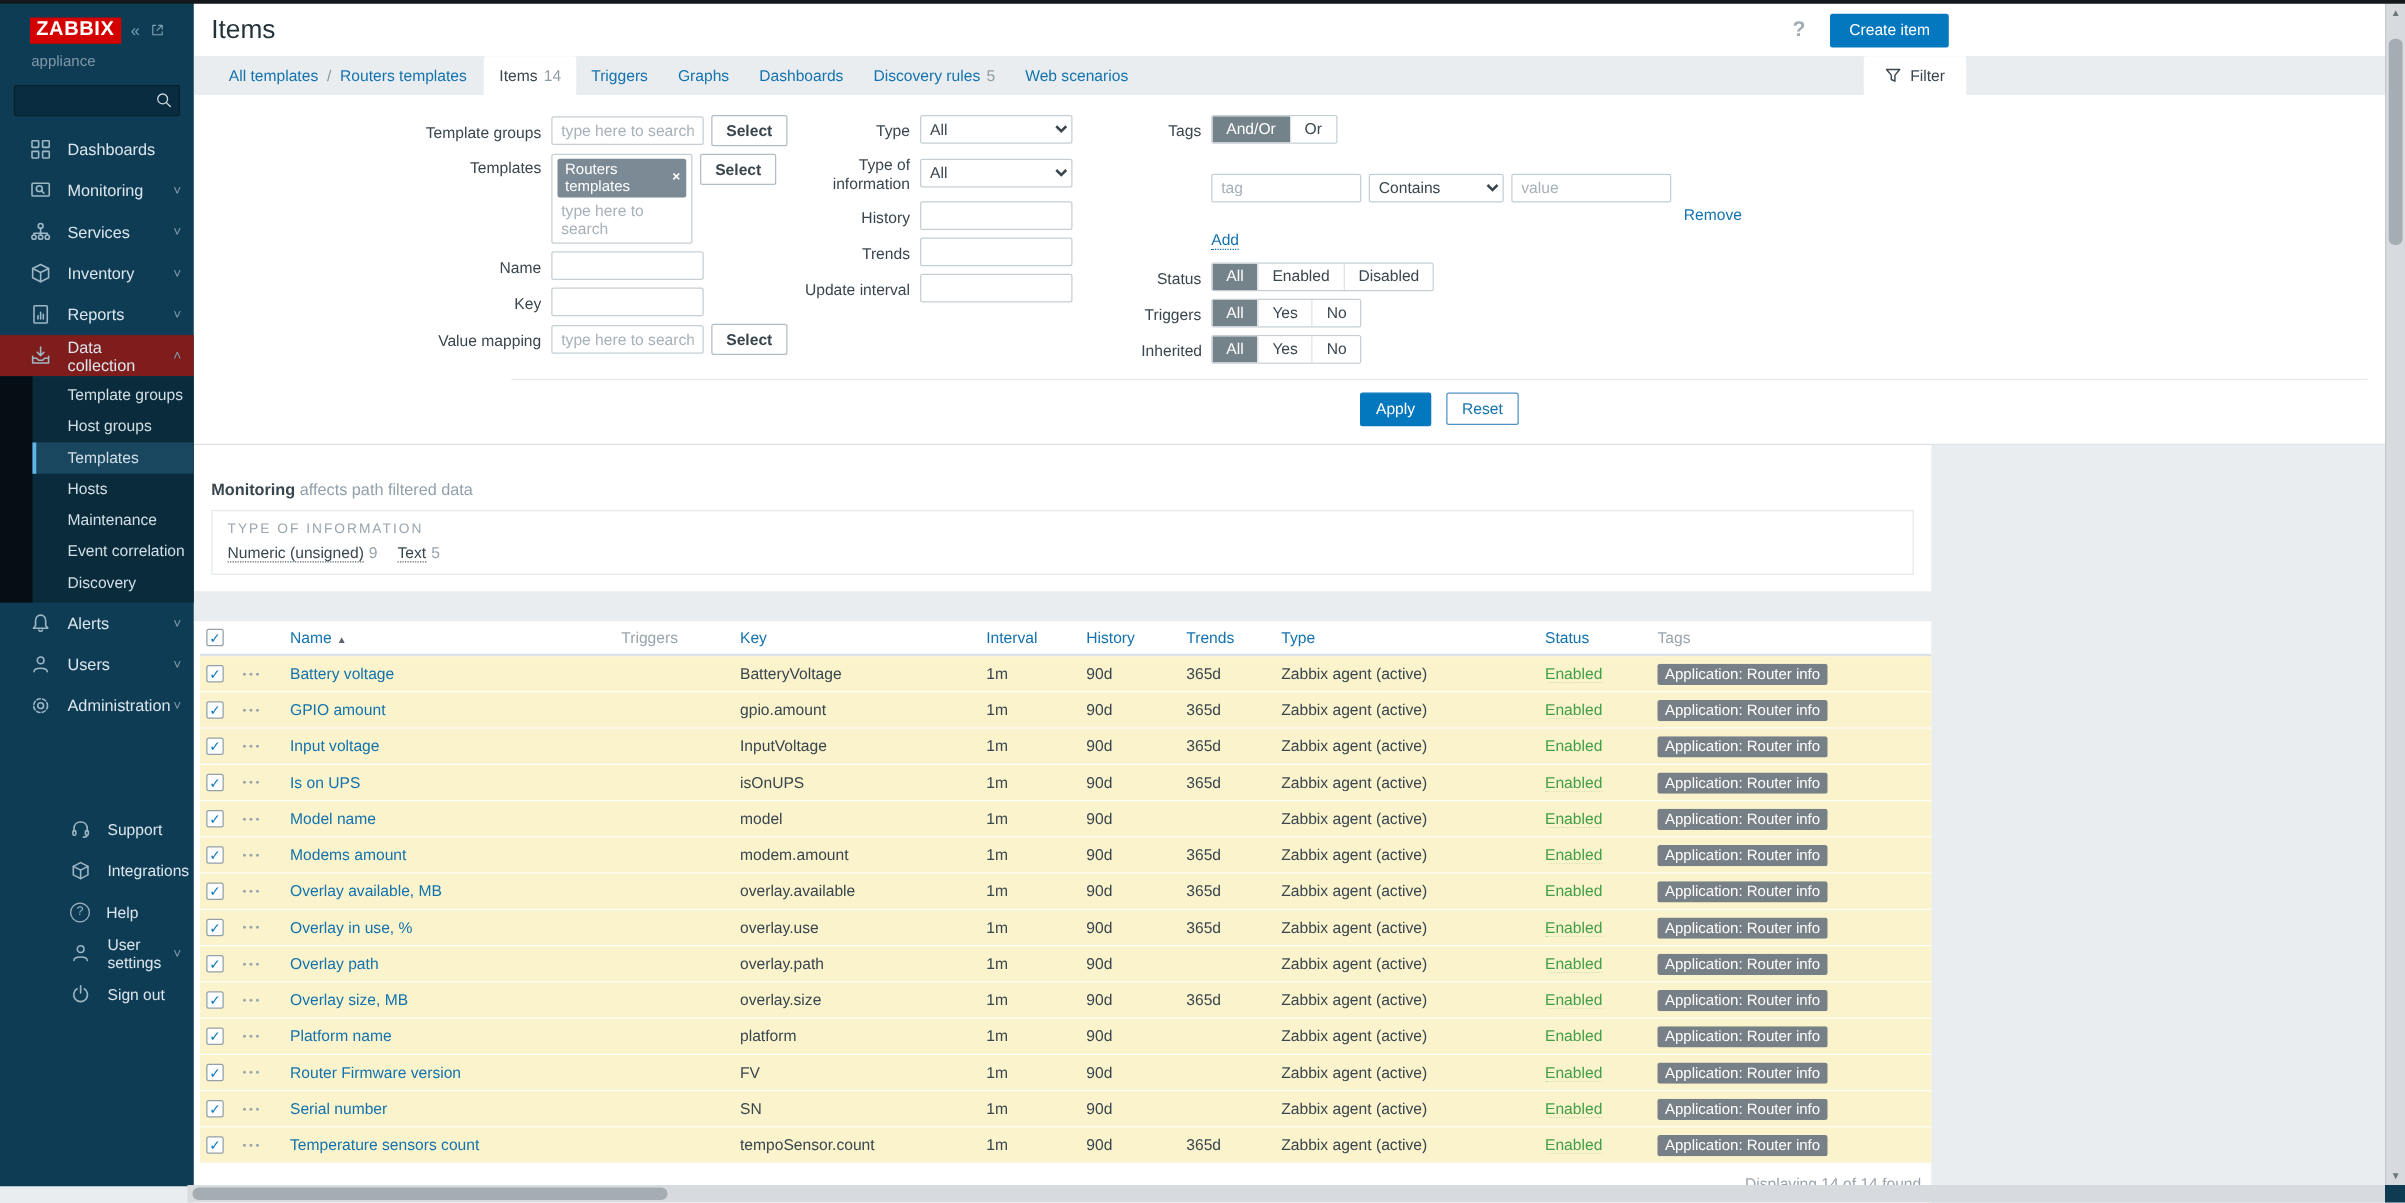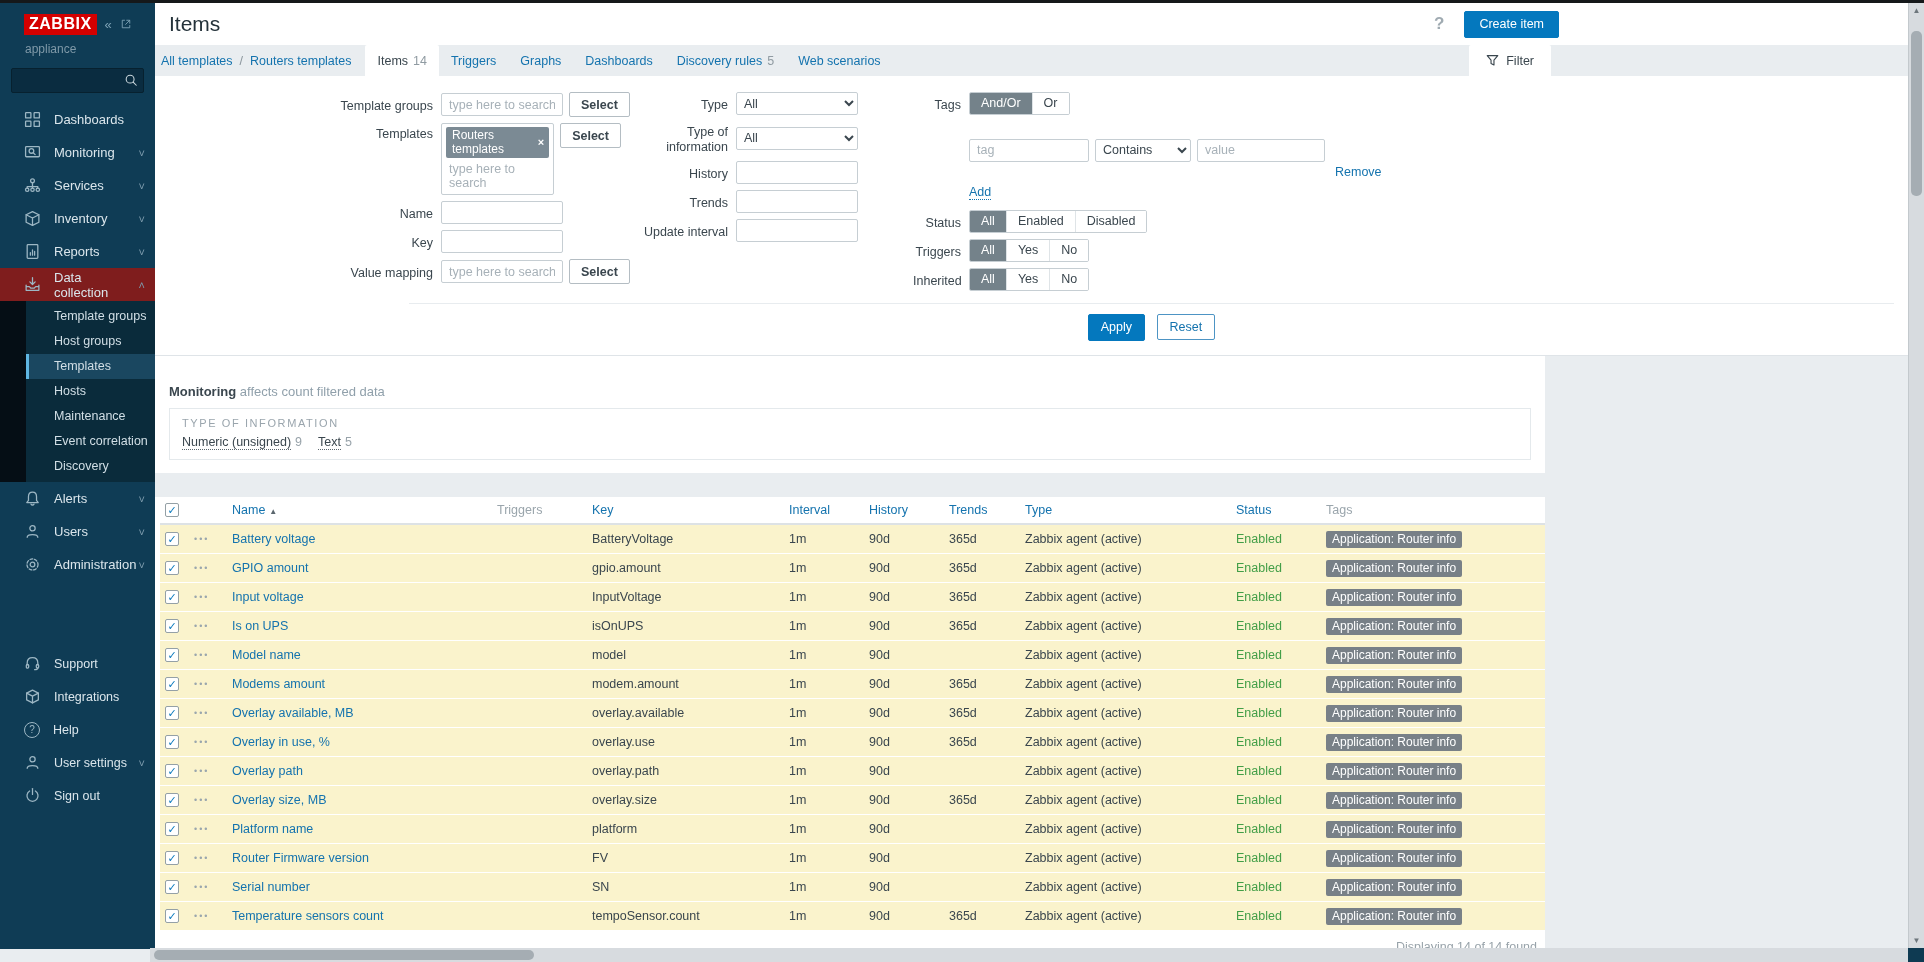--- a/index.html
+++ b/index.html
@@ -30,36 +30,36 @@
   .side-search svg { position:absolute; right:6px; top:5px; }
   .sideitem { display:flex; align-items:center; height:33px; padding:0 10px 0 24px; font-size:13px; color:#dbe6ec; cursor:pointer; }
   .sideitem svg { width:17px; height:17px; margin-right:13px; flex:none; }
   .chev { margin-left:auto; color:#7e9cad; font-size:11px; }
   .sideitem.active-parent { background:#7f1d1d; }
   .submenu { background:#0a2b3b; padding:3px 0; position:relative; }
   .subitem { position:relative; margin-left:26px; height:25px; line-height:25px; padding-left:28px; font-size:12.5px; color:#d2dfe6; cursor:pointer; }
   .submenu::before { content:""; position:absolute; left:0; top:0; bottom:0; width:26px; background:#050e15; }
   .subitem.active { background:#1a4760; }
   .subitem.active::before { content:""; position:absolute; left:0; top:0; bottom:0; width:3px; background:#5fb6e2; }
-  .side-footer { margin-top:66px; }
+  .side-footer { margin-top:66px;margin-left:32px; }
   .side-footer .sideitem { font-size:12.5px; }
   .icon-circle { width:16px; height:16px; border:1.2px solid #9db7c4; border-radius:50%; display:inline-flex; align-items:center; justify-content:center; font-size:10px; color:#9db7c4; margin-right:13px; flex:none; }
 
   
   .main { position:absolute; left:155px; top:3px; right:16px; bottom:14px; }
   .content { width:1390px; }
   .titlebar { background:#fff; height:42px; display:flex; align-items:center; padding-left:14px; }
   .titlebar .content { display:flex; align-items:center; }
   .page-title { font-size:21px; color:#24323a; }
   .help-q { margin-left:auto; color:#a0abb2; font-size:17px; font-weight:bold; margin-right:20px; cursor:pointer; }
   .btn-primary {
     background:var(--accent-blue); border:1px solid var(--accent-blue); color:#fff;
     font-size:12.5px; padding:5px 14px 6px; border-radius:2px; cursor:pointer;
   }
-  .navbar { background:#e9edf0; height:31px; display:flex; align-items:stretch; padding-left:6px; }
+  .navbar { background:#e9edf0; height:31px; display:flex; align-items:stretch; padding-left:28px; }
   .navbar .content { display:flex; align-items:stretch; }
   .crumbs { display:flex; align-items:center; gap:7px; margin-right:14px; }
   .link { color:var(--link-blue); cursor:pointer; text-decoration:none; }
   .crumb-sep { color:#8a959c; }
   .tab { display:inline-flex; align-items:center; padding:0 12px; color:var(--link-blue); cursor:pointer; gap:5px; }
   .tab .cnt { color:#909ba2; }
   .tab.active { background:#fff; color:#3a464e; border-radius:2px 2px 0 0; }
   .filter-tab { margin-left:auto; background:#fff; display:inline-flex; align-items:center; gap:7px; padding:0 17px; color:#3a464e; cursor:pointer; border-radius:2px 2px 0 0; }
 
   
@@ -80,21 +80,21 @@
   .btn-outline { height:25px; padding:0 11px; border:1px solid #b4bdc3; background:#fff; border-radius:2px; color:#3a464e; font-size:12.5px; margin-left:6px; cursor:pointer;font-weight:bold; }
   .multiselect { width:122px; min-height:42px; border:1px solid #c6ced3; border-radius:2px; padding:3px 4px; }
   .chip { background:#7b8a94; color:#fff; font-size:12px; padding:1px 5px 2px 6px; border-radius:2px; display:inline-flex; align-items:center; gap:6px; }
   .chip .x { cursor:pointer; font-weight:bold; font-size:11px; }
   .ms-ph { color:#a7b1b8; padding:4px 3px 1px; }
   .seg { display:inline-flex; border:1px solid #c6ced3; border-radius:2px; overflow:hidden; }
   .seg span { padding:3px 11px 4px; background:#fff; color:#3a464e; border-left:1px solid #dfe4e7; cursor:pointer; }
   .seg span:first-child { border-left:none; }
   .seg span.on { background:#74828a; color:#fff; border-left-color:#74828a; }
   .tagrow .tinput.tag { width:120px; }
-  .tagrow select { width:96px; margin-left:6px; }
+  .tagrow select { width:108px; margin-left:6px; }
   .tagrow .tinput.val { width:128px; margin-left:6px; }
   .tagrow .link { margin-left:10px;margin-top:44px; }
   .add-link { border-bottom:1px dotted var(--link-blue); }
   .filter-actions { text-align:center; padding:10px 0 4px; border-top:1px solid #e8ecef; margin:6px 0 0 240px; }
   .btn-blue-outline { height:26px; padding:0 12px; border:1px solid #4d94c4; background:#fff; border-radius:2px; color:var(--link-blue); font-size:12.5px; cursor:pointer; }
   .filter-actions .btn-primary { margin-right:8px; padding:5px 12px 6px; }
 
   
   .subfilter-block { background:#fff; width:1390px; padding:28px 14px 13px; }
   .sub-head { font-size:13px; }
@@ -438,21 +438,21 @@
     </div>
     <div class="filter-actions">
       <button class="btn-primary">Apply</button>
       <button class="btn-blue-outline">Reset</button>
     </div>
   </div>
 
   <div class="subfilter-block">
     <div class="sub-head">
       <b>Monitoring</b>
-      <span class="dim">affects count filtered data</span>
+      <span class="dim">affects path filtered data</span>
     </div>
     <div class="sub-box">
       <div class="sub-box-title">TYPE OF INFORMATION</div>
       <div class="sub-opts">
         <span><a class="sub-link">Numeric (unsigned)</a><span class="sub-cnt">9</span></span>
         <span><a class="sub-link">Text</a><span class="sub-cnt">5</span></span>
       </div>
     </div>
   </div>
 

